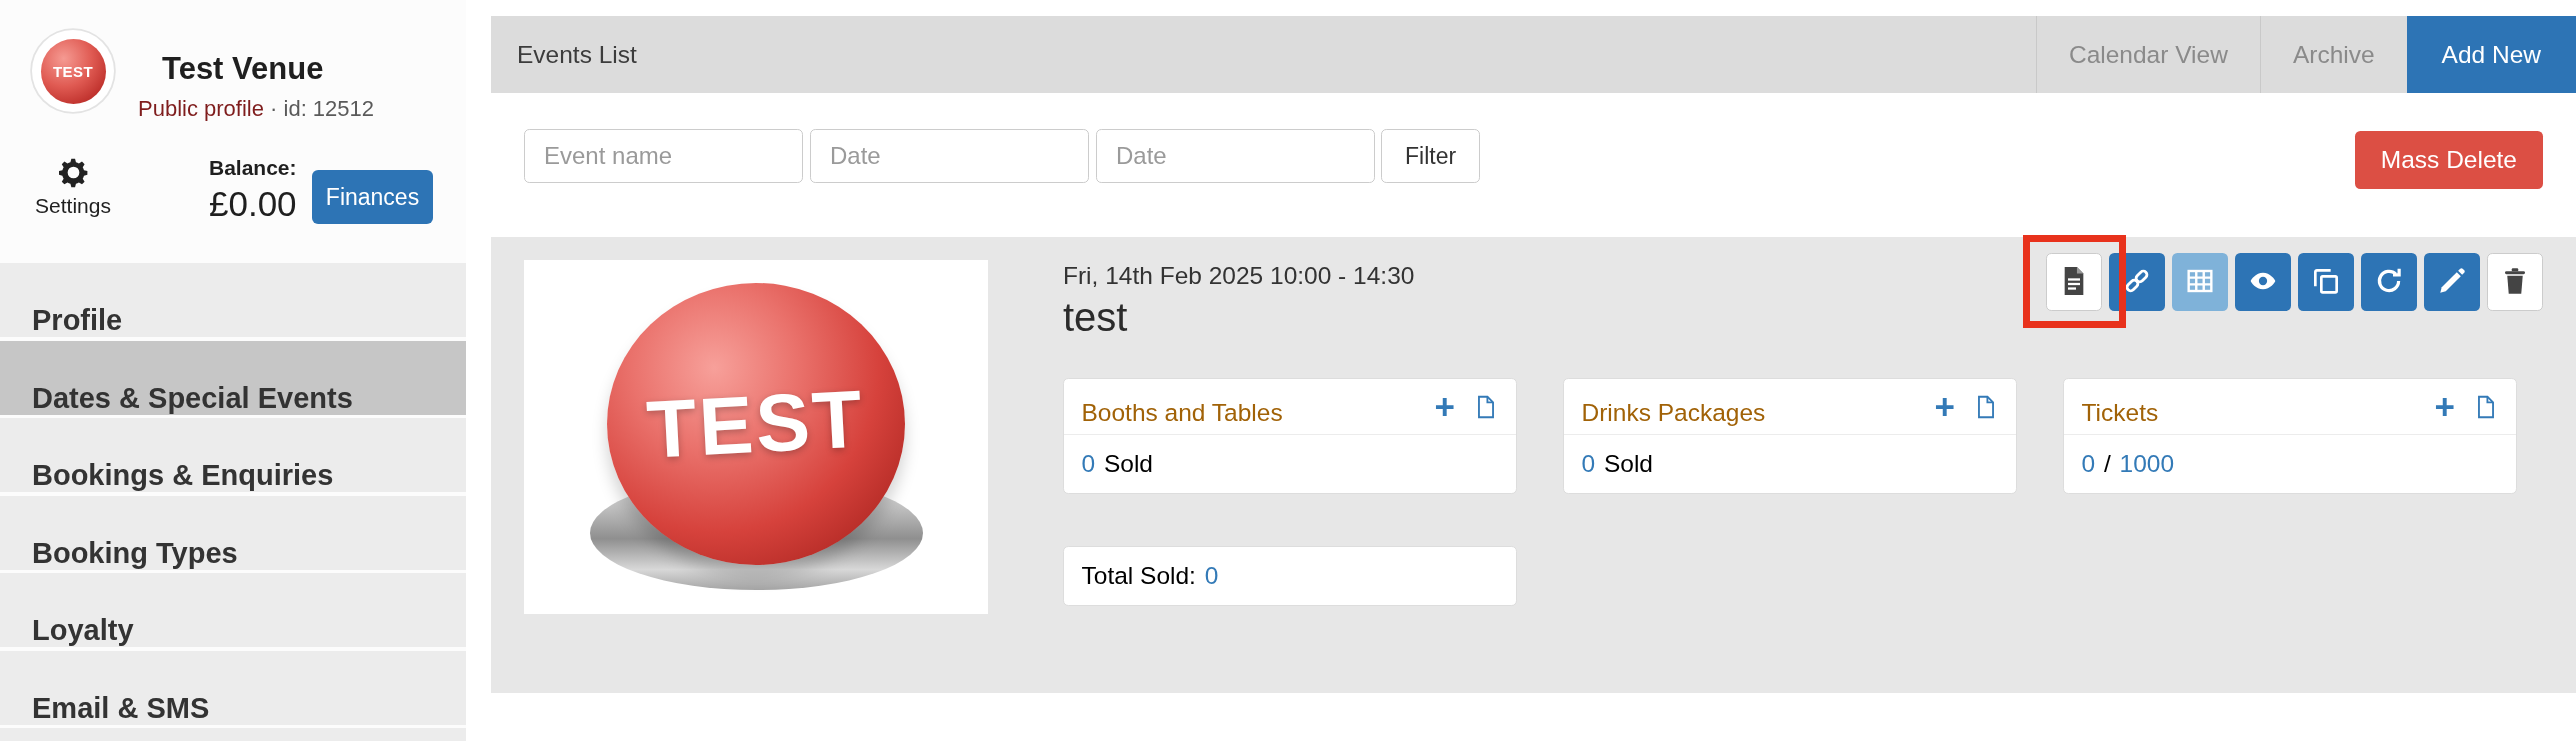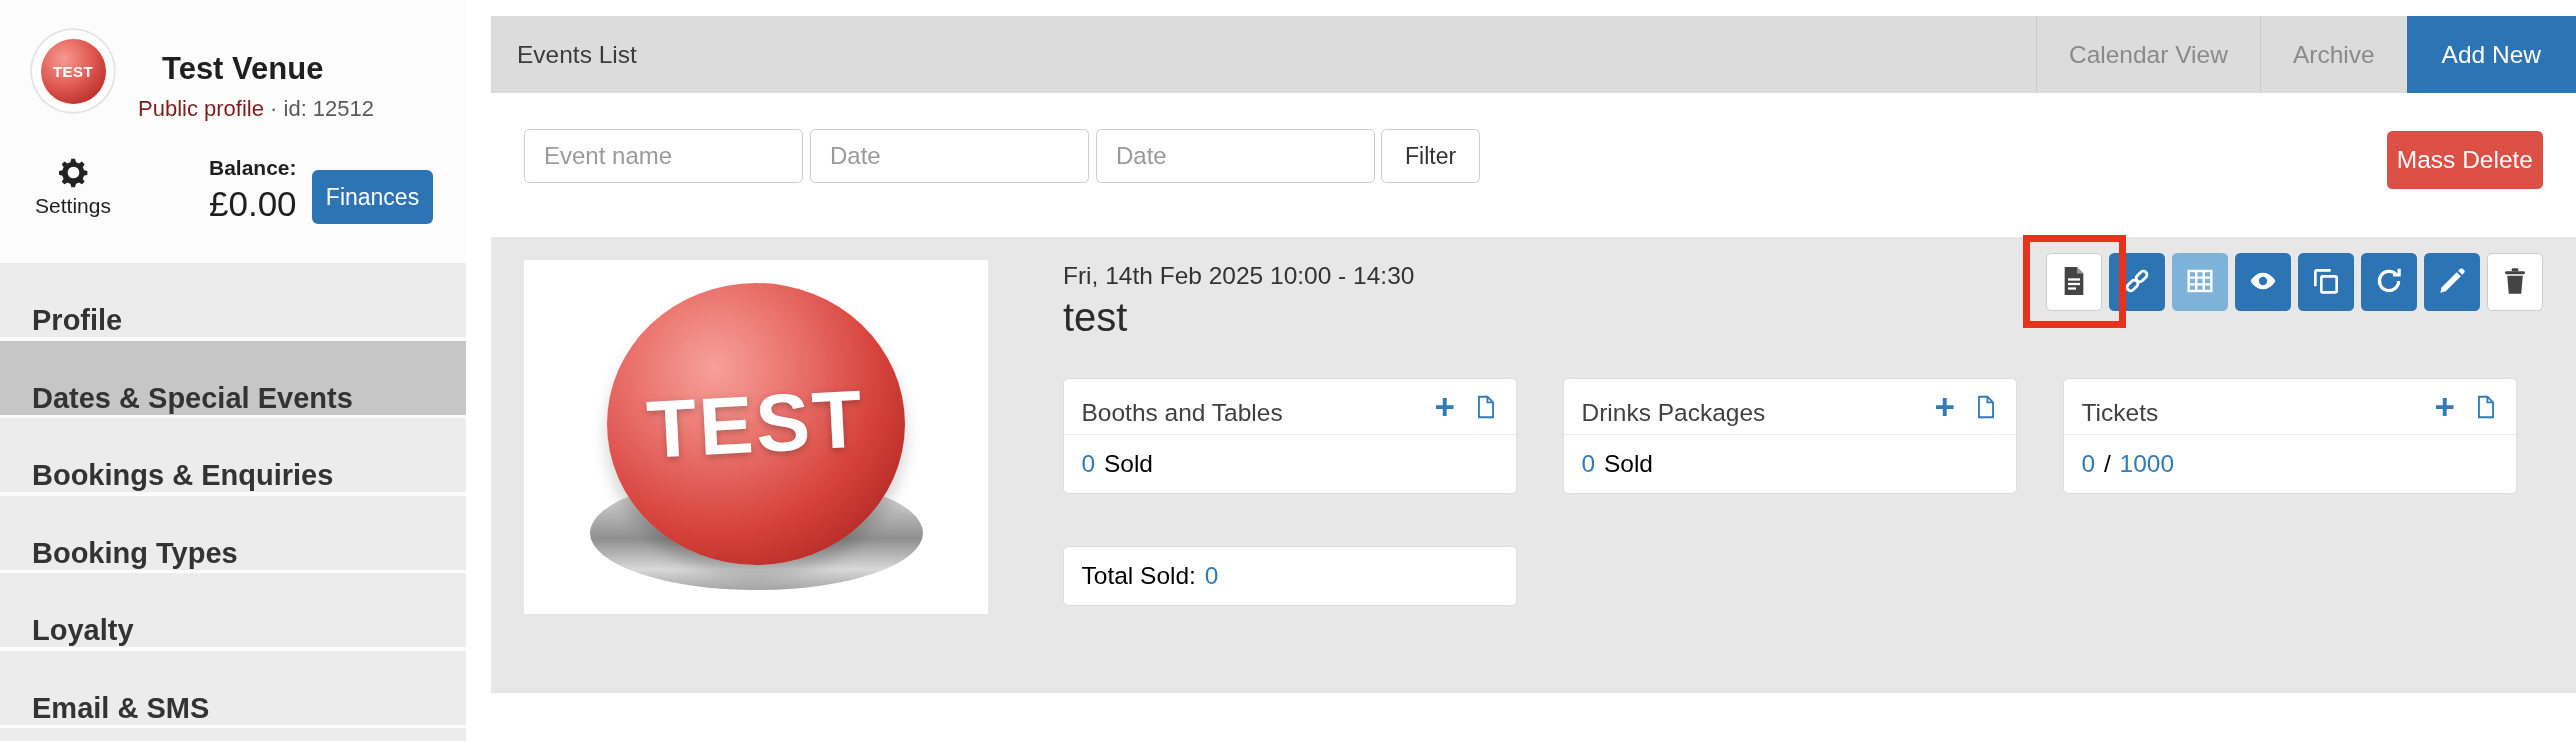--- a/index.html
+++ b/index.html
@@ -54,21 +54,21 @@
                  border-left:0.9px solid #c9c9c9; cursor:pointer; }
   .addnew { display:flex; align-items:center; padding:0 35px; font-size:24.5px; color:#fff;
             background:#2d74b5; cursor:pointer; }
 
   .f-input { position:absolute; top:129px; height:54px; width:279px; background:#fff;
              border:0.9px solid #ccc; border-radius:5.3px; font-size:24px; padding:0 19px; color:#555; }
   .f-input::placeholder { color:#9a9a9a; }
   .in1 { left:33px; } .in2 { left:319px; } .in3 { left:605px; }
   .filterbtn { position:absolute; left:890px; top:129px; height:54px; padding:7px 23px;
                background:#fff; border:0.9px solid #ccc; border-radius:5.3px; font-size:23px; color:#333; cursor:pointer; }
-  .massdelete { position:absolute; right:33px; top:131px; height:58px; padding:0 10px;
+  .massdelete { position:absolute; right:33px; top:131px; height:58px; padding:0 26px;
                 background:#dc4f44; color:#fff; border:none; border-radius:5.3px; font-size:24.5px; cursor:pointer; }
 
   
   .event-panel { position:absolute; left:0; top:237px; width:2085px; height:456px; background:#e7e7e7; }
 
   .event-image { position:absolute; left:33px; top:23px; width:464px; height:354px; background:#fff; overflow:hidden; }
   .img-base { position:absolute; left:66px; bottom:24.5px; width:333px; height:114px; border-radius:50%;
               background:linear-gradient(180deg,#f1f1f1 0%,#8f8f8f 55%,#d8d8d8 82%,#a5a5a5 100%); }
   .img-dome { position:absolute; left:83px; top:23px; width:298px; height:282px; border-radius:50%;
               background:radial-gradient(circle at 36% 30%, #f7a09a 0%, #ea726c 30%, #d6423c 60%, #b02823 85%, #991f1b 100%);
@@ -86,21 +86,21 @@
   .act.blue { background:#2d74b5; }
   .act.lightblue { background:#7fb2d9; }
   .act.white { background:#fff; border-color:#ccc; }
 
   .red-annotation { position:absolute; top:-1.8px; right:450px; width:103px; height:93px;
                     border:7px solid #e8321c; }
 
   .cards { position:absolute; left:572px; top:141px; display:flex; gap:46px; }
   .card { width:454px; height:116px; background:#fff; border:0.9px solid #ddd; border-radius:5.3px; }
   .card-head { height:56px; display:flex; align-items:center; padding:0 17.5px; border-bottom:0.9px solid #ececec; }
-  .card-title { font-size:24.5px; color:#404040; text-decoration:none; cursor:pointer;margin-top:12px; }
+  .card-title { font-size:24.5px; color:#a16207; text-decoration:none; cursor:pointer;margin-top:12px; }
   .card-icons { margin-left:auto; display:flex; align-items:center; gap:17.5px; }
   .plus { font-size:35px; font-weight:700; color:#337ab7; line-height:1; cursor:pointer; }
   .pdf svg { width:26px; height:26px; display:block; cursor:pointer; }
   .card-body { height:58px; display:flex; align-items:center; padding:0 17.5px; font-size:24.5px; gap:8.8px; }
   .blue { color:#337ab7; }
   .dark { color:#000000; }
 
   .total-card { position:absolute; left:572px; top:309px; width:454px; height:60px; background:#fff;
                 border:0.9px solid #ddd; border-radius:5.3px; display:flex; align-items:center;
                 padding:0 17.5px; font-size:24.5px; gap:8.8px; }

